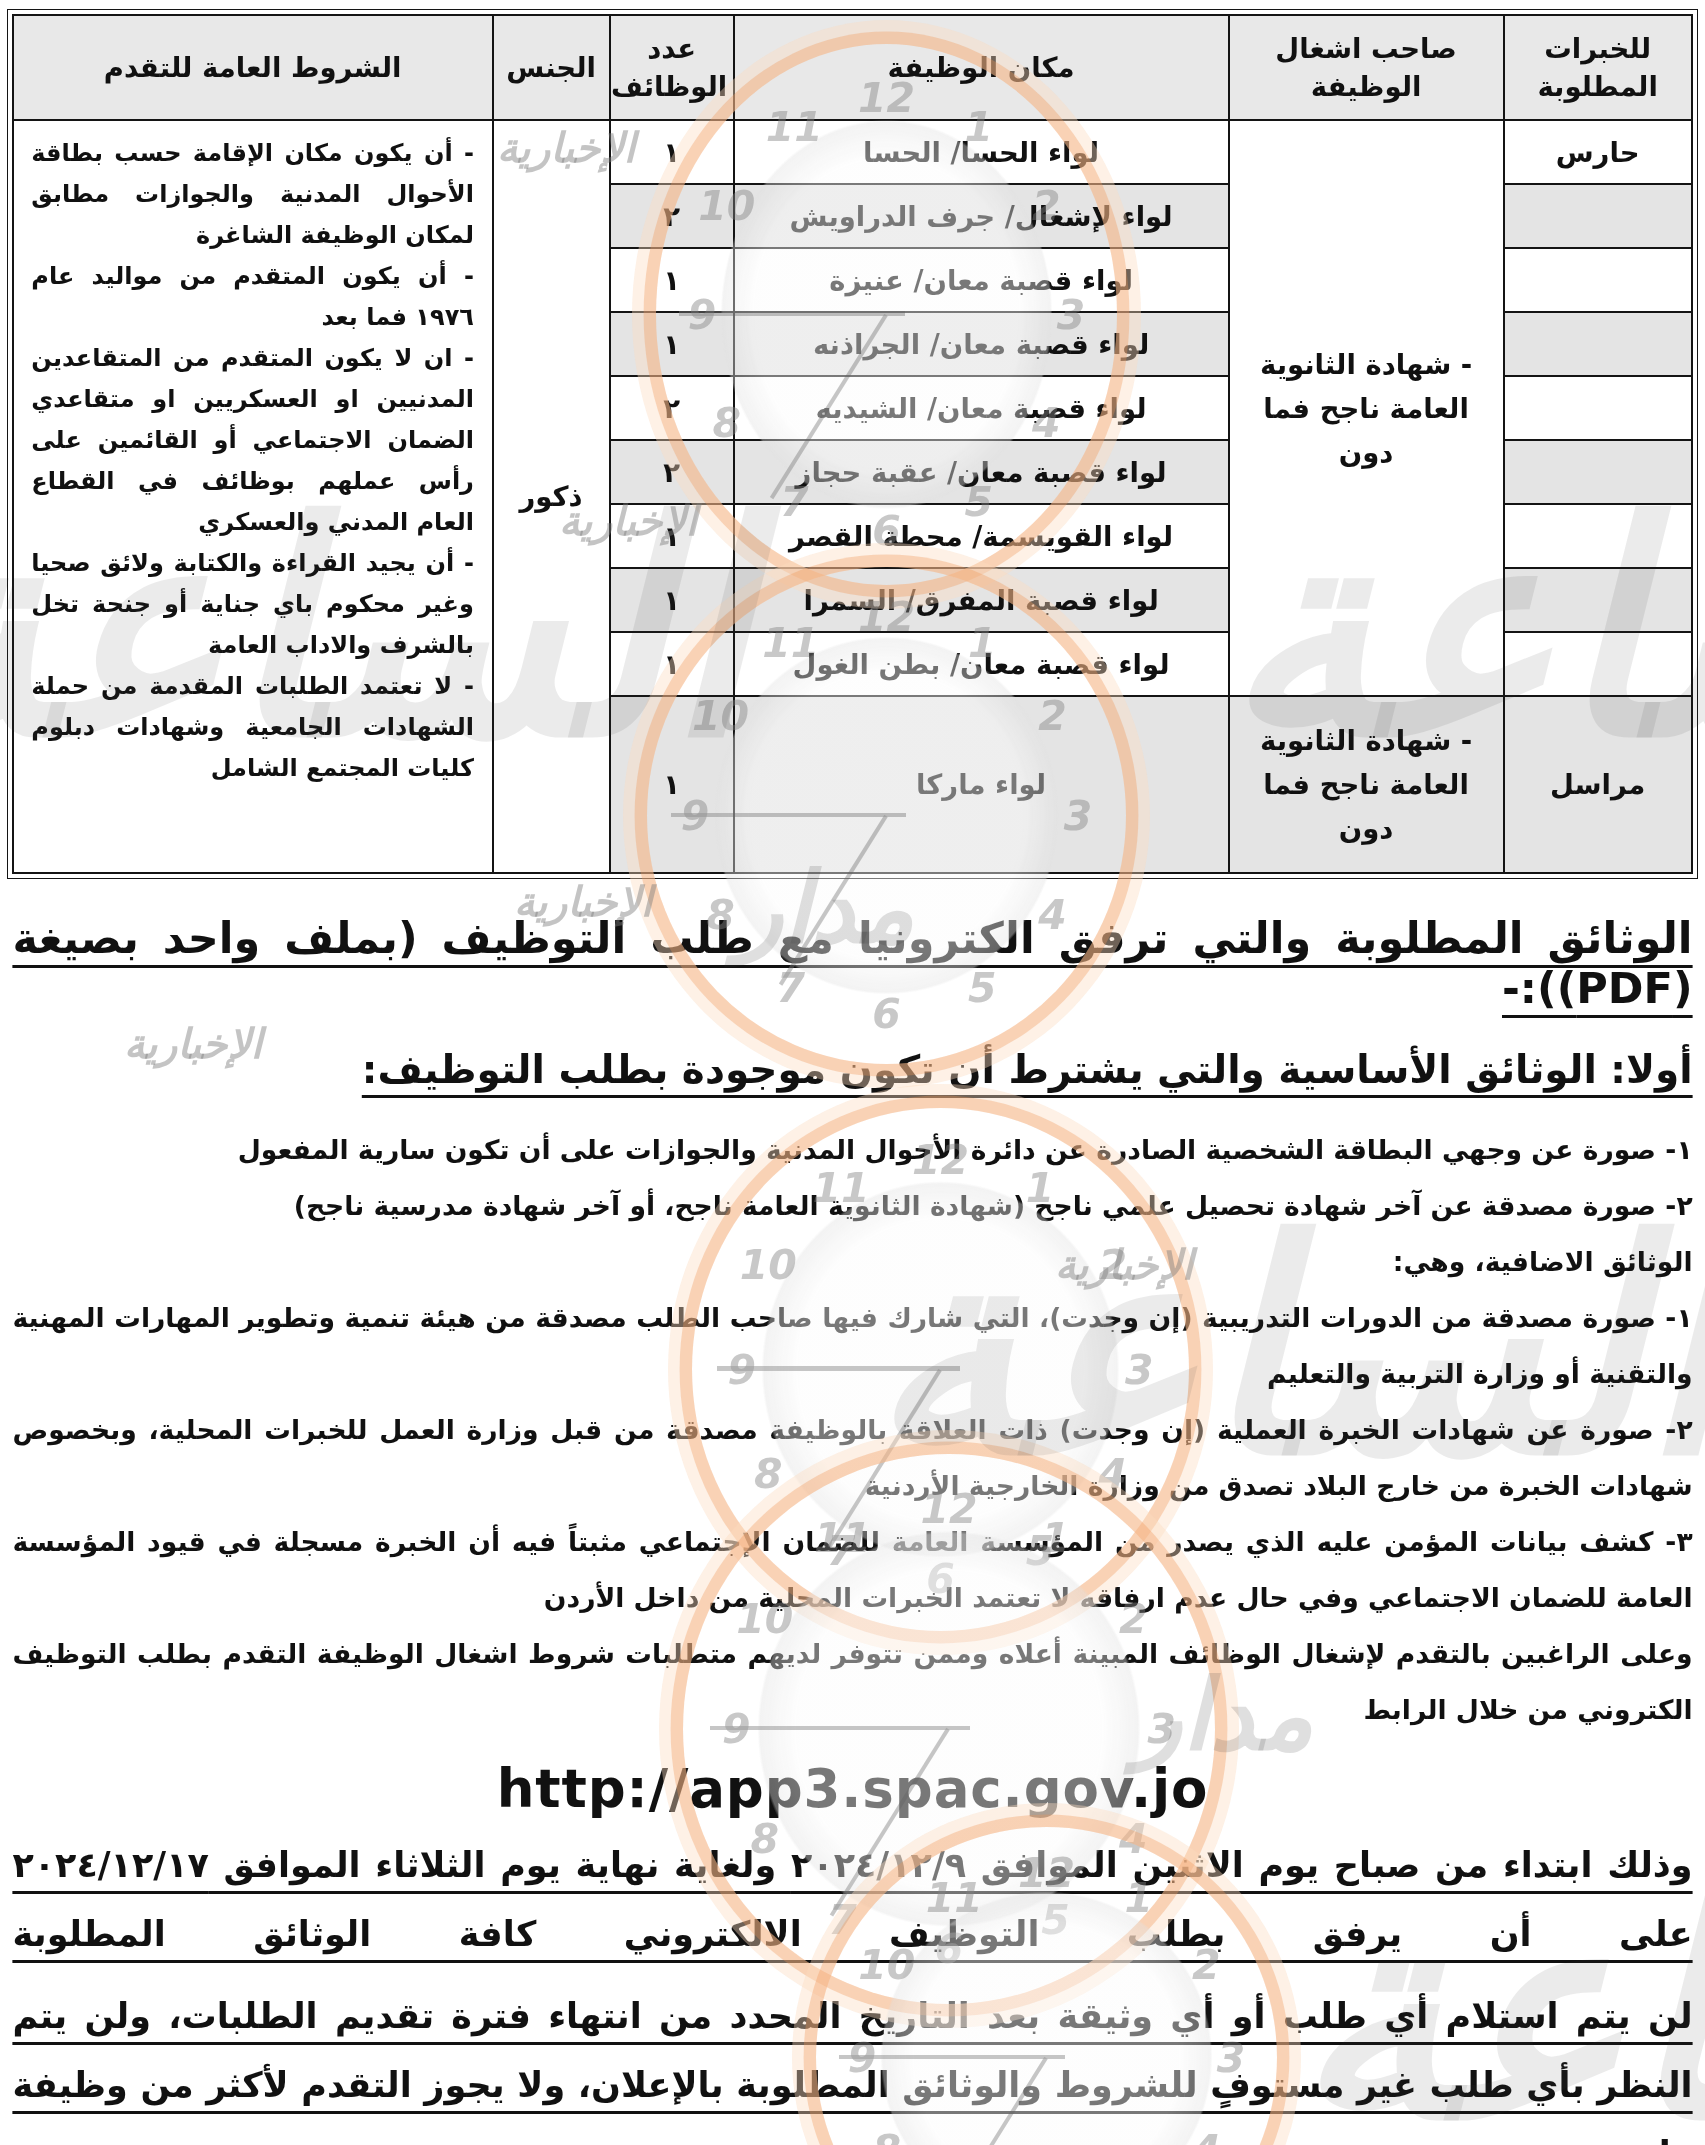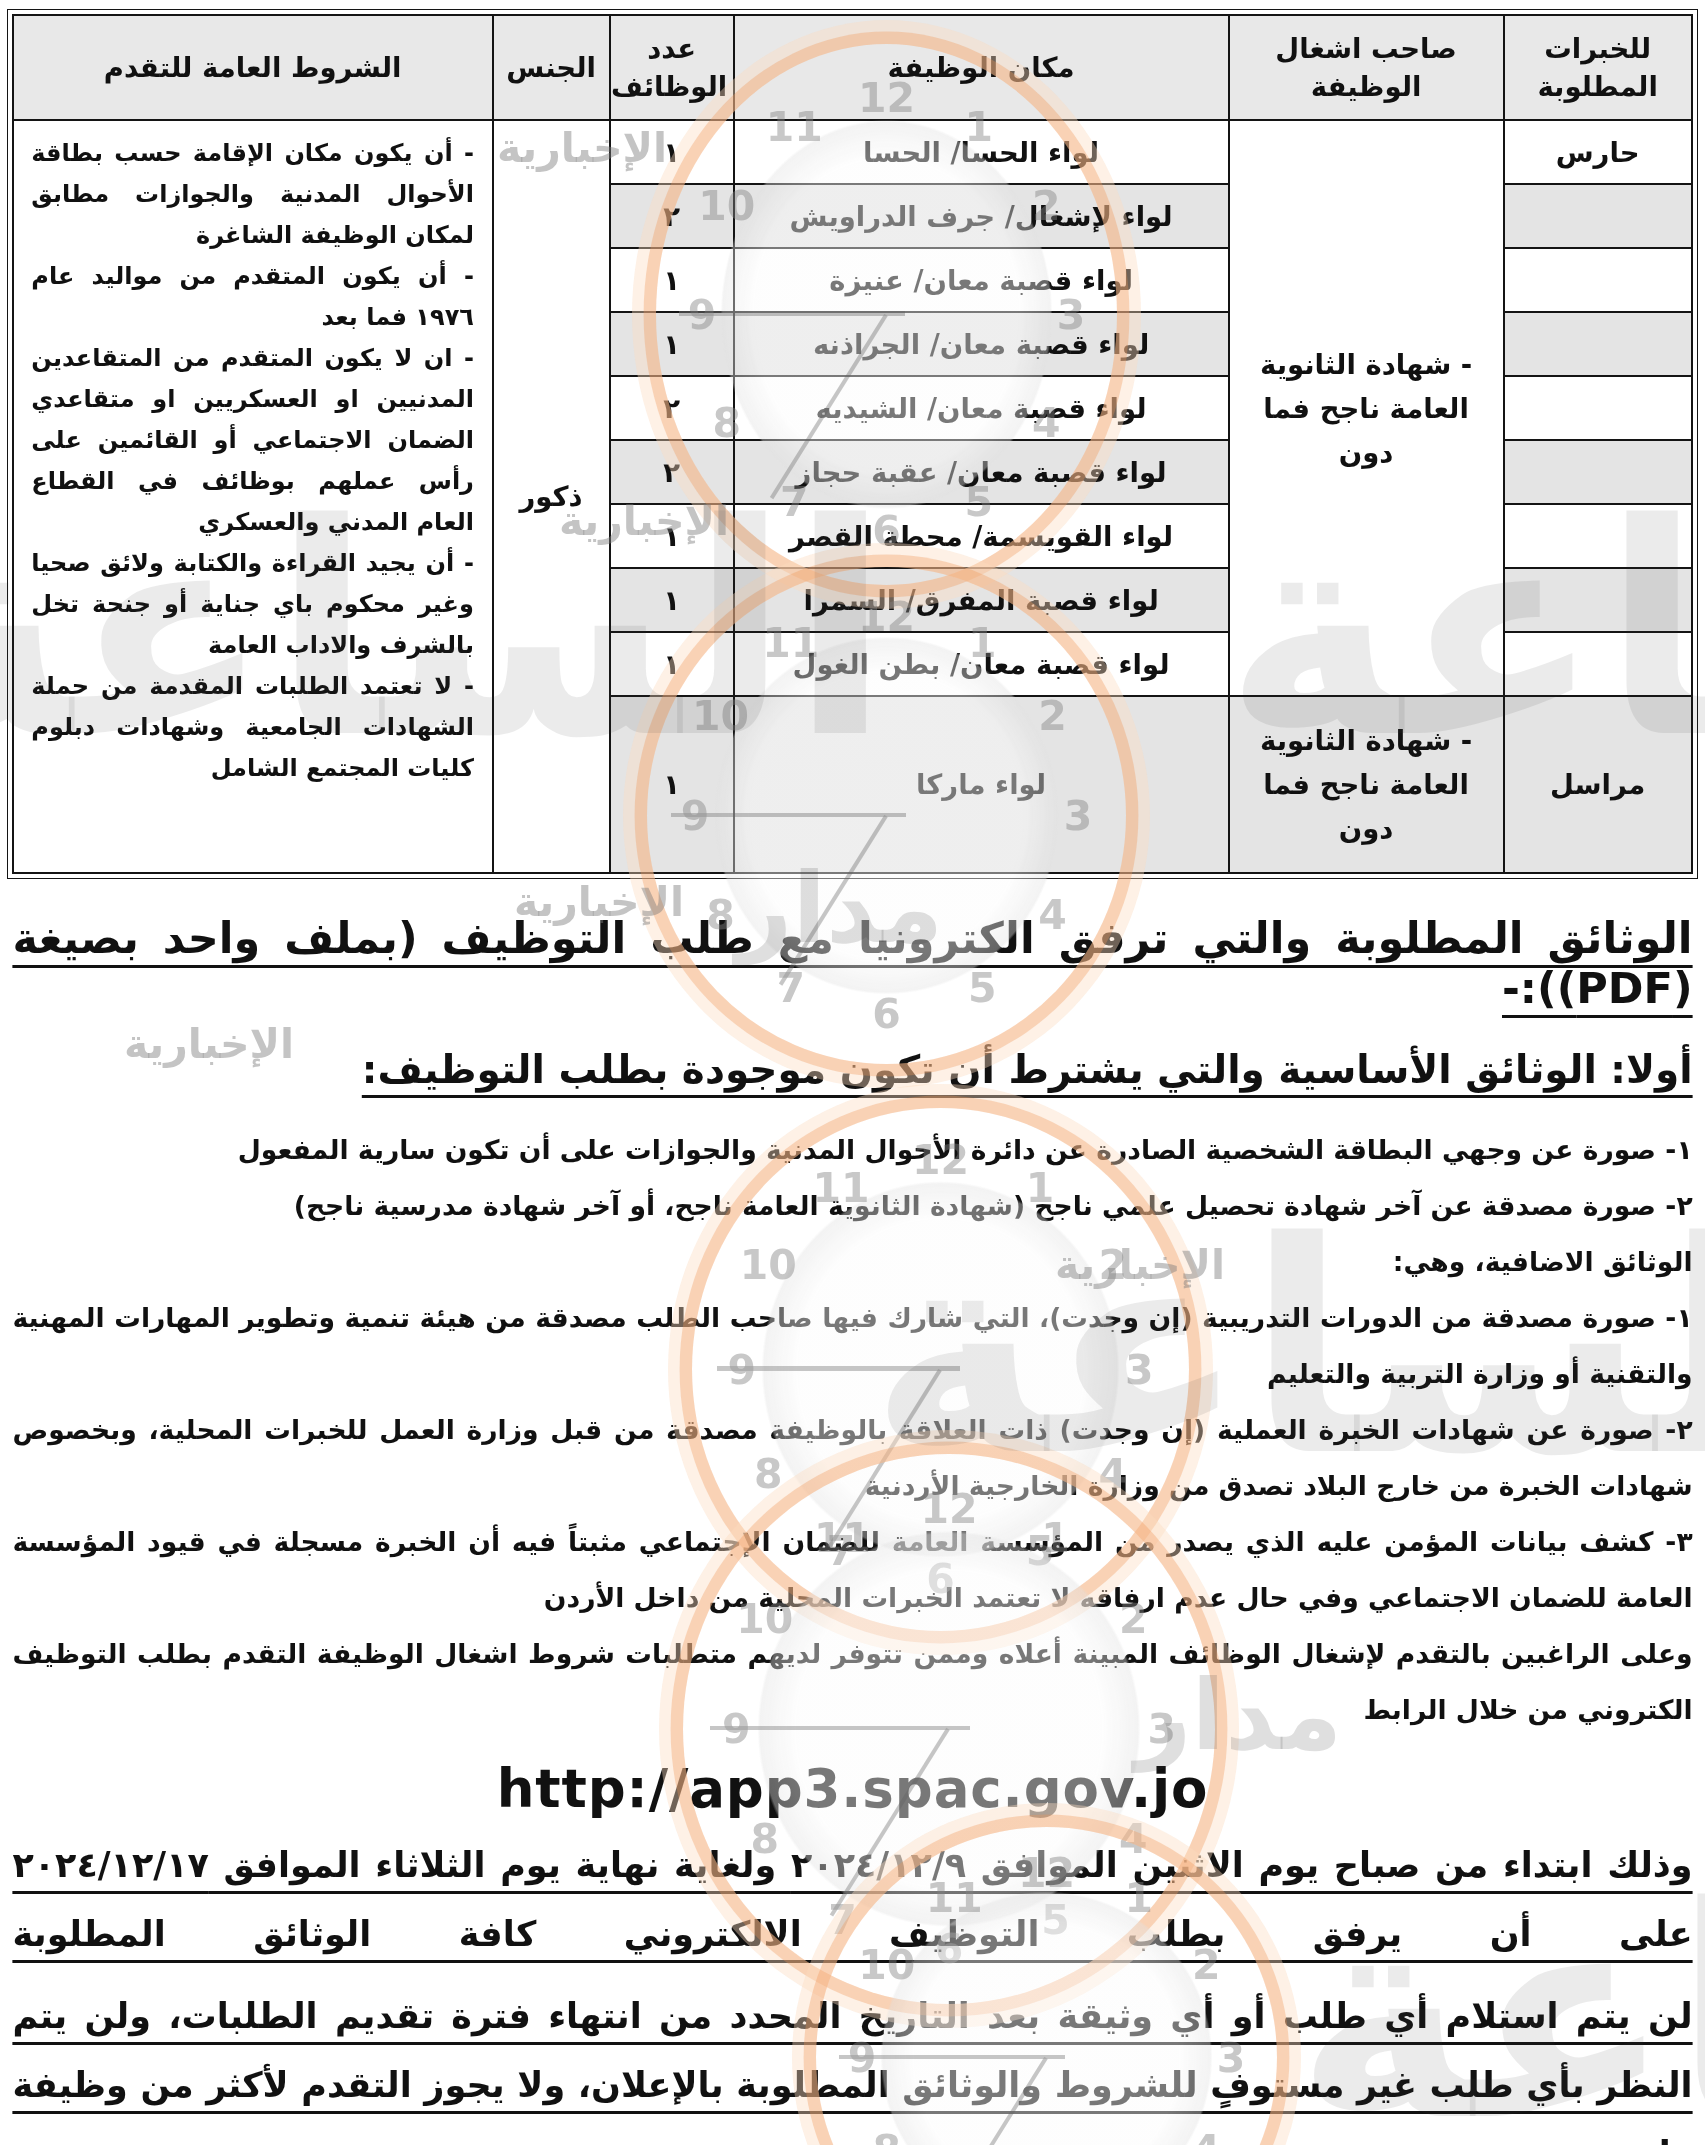--- a/index.html
+++ b/index.html
@@ -38,21 +38,21 @@
   .docs p{font-size:26.6px;line-height:56px;margin:0;text-align:justify;}
   .url{
     direction:ltr;text-align:center;font-size:53px;letter-spacing:0.9px;
     margin:19.5px 0 7px;font-family:"DejaVu Sans",sans-serif;
   }
   .legal{
     font-size:35px;line-height:69px;margin:12.4px 0 0;text-align:justify;text-align-last:justify;
     text-decoration:underline;text-decoration-thickness:2.7px;text-underline-offset:14px;
   }
   
-  .wm{position:absolute;inset:0;z-index:6;pointer-events:none;overflow:hidden;}
+  .wm{position:absolute;inset:0;z-index:6;pointer-events:none;overflow:hidden;font-style:italic;}
   .clock{
     position:absolute;border-radius:50%;
     background:radial-gradient(closest-side, rgba(252,252,252,.55) 57%, rgba(225,225,225,.5) 71%, rgba(240,240,240,0) 72%);
     box-shadow:0 0 0 12.4px rgba(243,162,104,.5),0 0 0 24px rgba(251,219,191,.5);
     opacity:.8;
   }
   .clock::before{content:"";position:absolute;left:5%;right:46%;top:49.4%;height:4.4px;background:rgba(125,125,125,.55);}
   .clock::after{content:"";position:absolute;left:49.5%;top:50%;width:4.4px;height:40%;background:rgba(125,125,125,.55);transform:rotate(32deg);transform-origin:top center;}
   .cnum{position:absolute;transform:translate(-50%,-50%);font-size:41px;color:rgba(130,130,130,.55);font-weight:700;}
   .wm-big{position:absolute;font-size:293px;color:rgba(55,55,55,.10);white-space:nowrap;letter-spacing:5.3px;}

